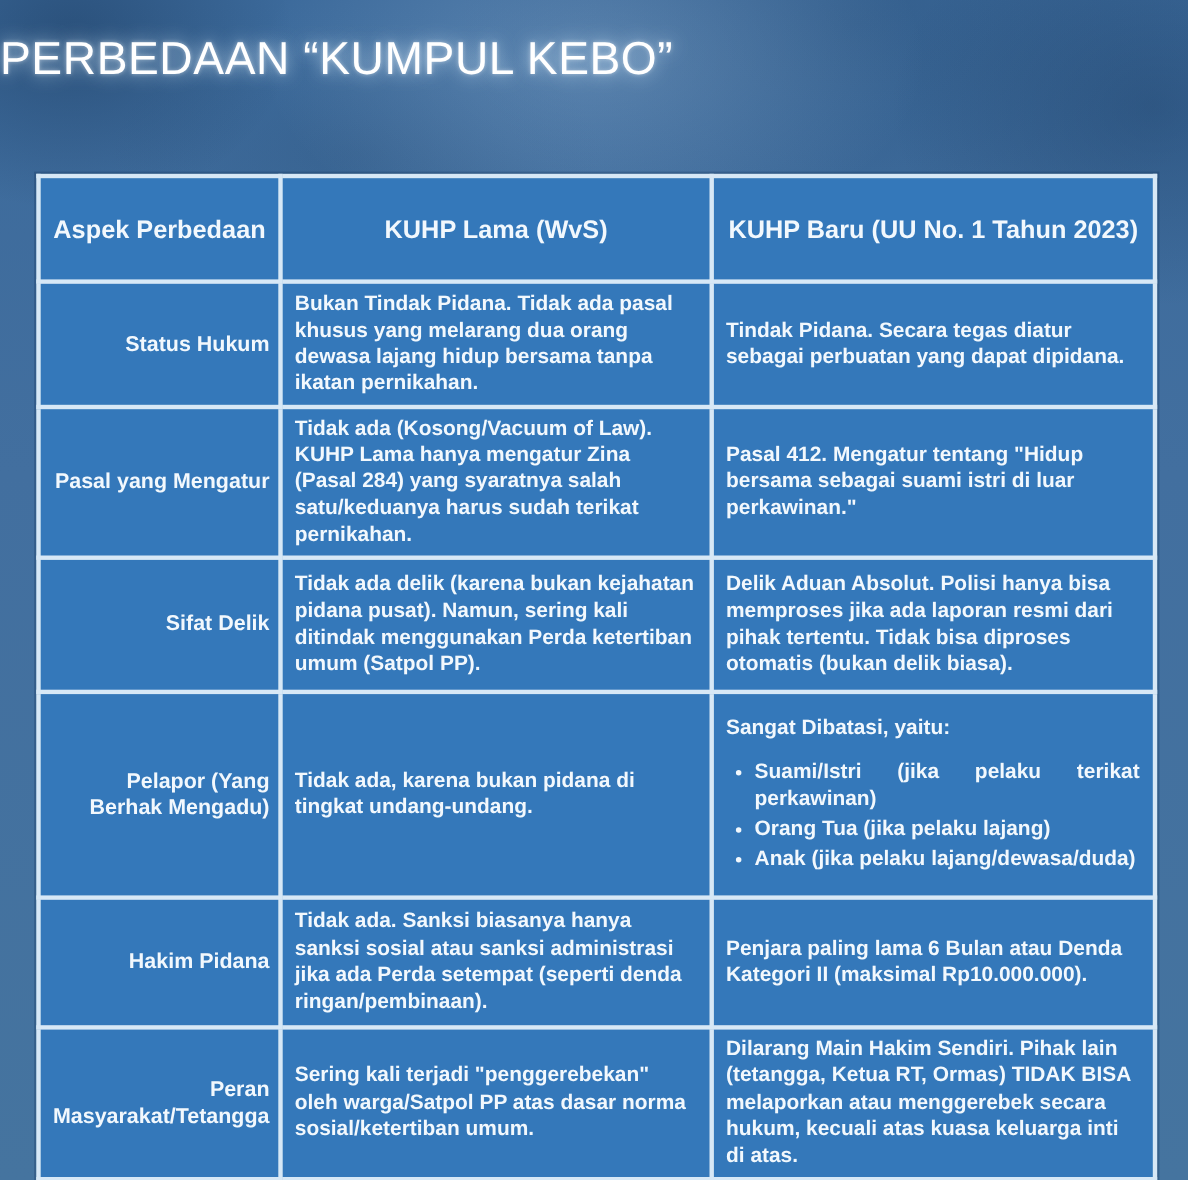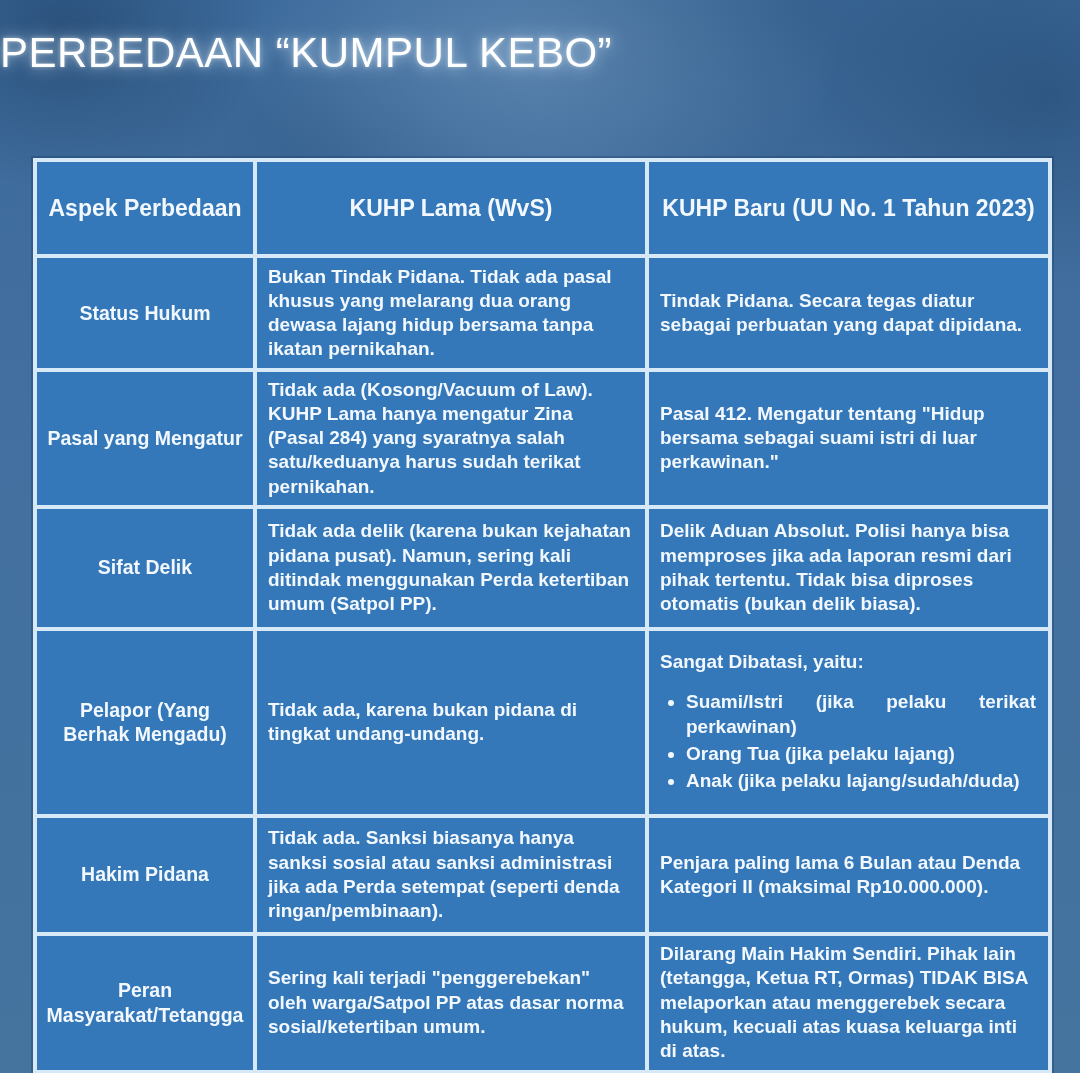--- a/index.html
+++ b/index.html
@@ -64,21 +64,21 @@
   th {
     font-size: 23px;
     font-weight: 700;
     text-align: center;
     padding: 2px 4px;
   }
 
   td.aspect {
     font-size: 19.5px;
     font-weight: 700;
-    text-align: center;
+    text-align: right;
     padding: 4px 8px;
     line-height: 1.25;
   }
 
   td.text {
     font-size: 19px;
     line-height: 1.27;
     padding: 6px 12px 6px 11px;
     text-align: left;
     font-weight: bold;
@@ -144,21 +144,21 @@
     </tr>
 
     <tr class="r3">
       <td class="aspect">Pelapor (Yang Berhak Mengadu)</td>
       <td class="text">Tidak ada, karena bukan pidana di tingkat undang-undang.</td>
       <td class="text">
         <div class="cell-intro">Sangat Dibatasi, yaitu:</div>
         <ul class="bullet-list">
           <li>Suami/Istri (jika pelaku terikat perkawinan)</li>
           <li>Orang Tua (jika pelaku lajang)</li>
-          <li>Anak (jika pelaku lajang/sudah/duda)</li>
+          <li>Anak (jika pelaku lajang/dewasa/duda)</li>
         </ul>
       </td>
     </tr>
 
     <tr class="r4">
       <td class="aspect">Hakim Pidana</td>
       <td class="text">Tidak ada. Sanksi biasanya hanya sanksi sosial atau sanksi administrasi jika ada Perda setempat (seperti denda ringan/pembinaan).</td>
       <td class="text">Penjara paling lama 6 Bulan atau Denda Kategori II (maksimal Rp10.000.000).</td>
     </tr>
 

